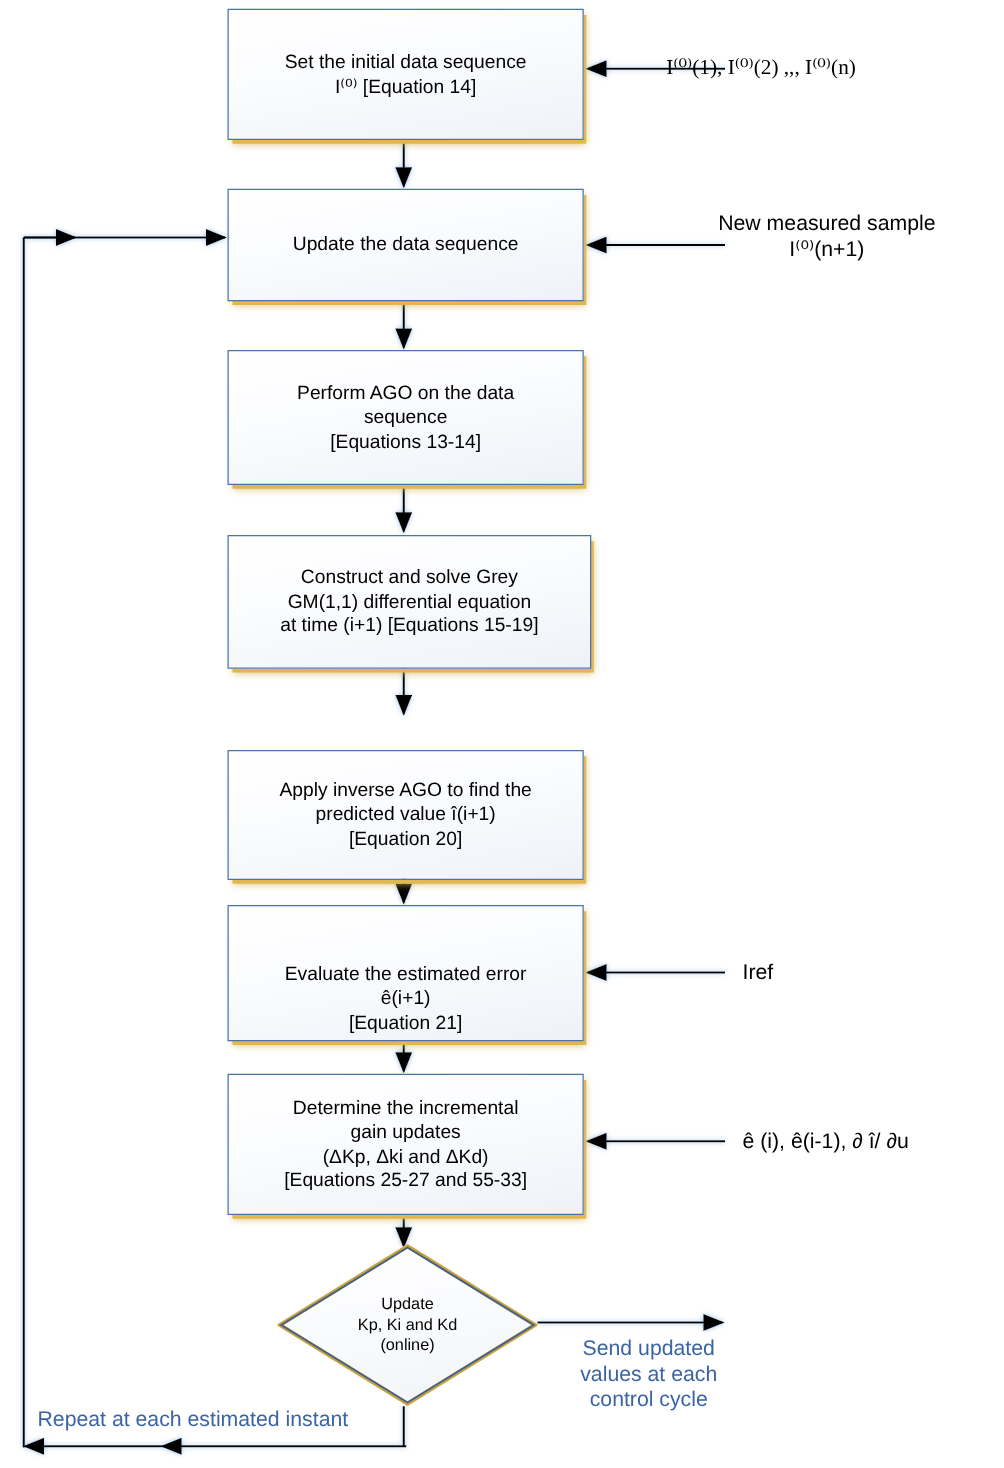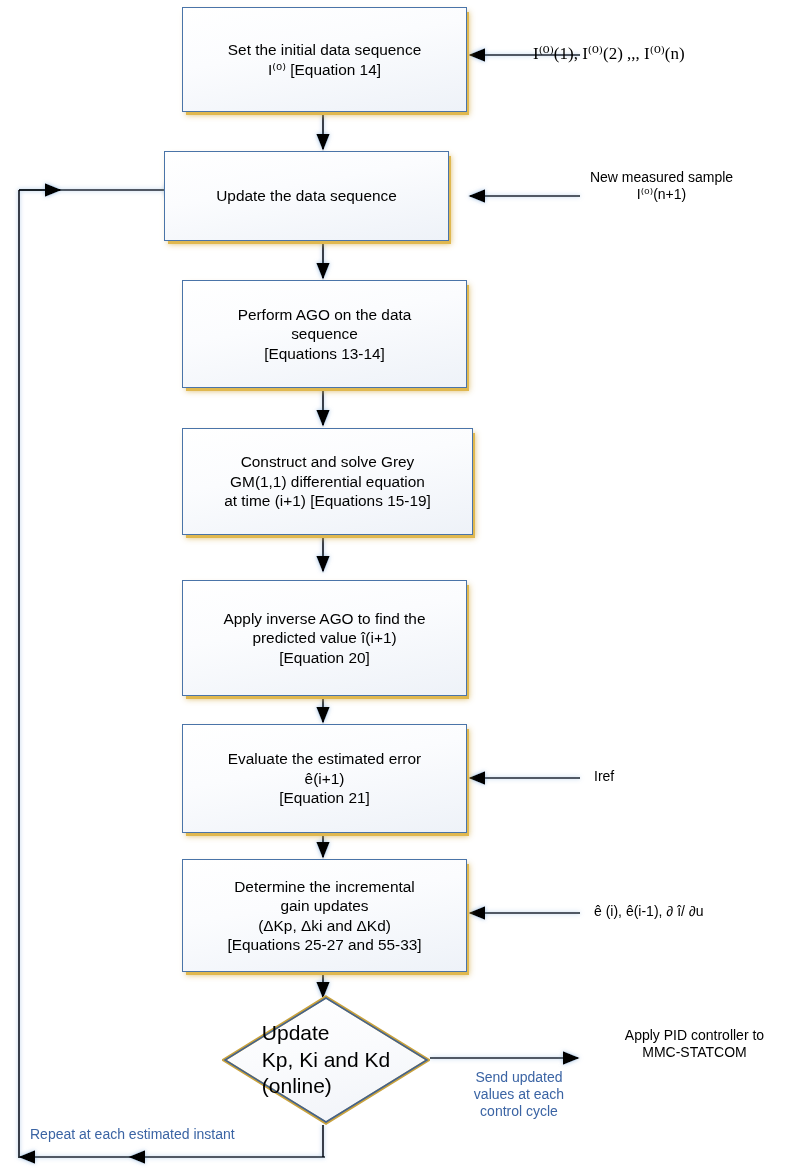--- a/index.html
+++ b/index.html
@@ -29,25 +29,25 @@
   }
   .diamond .shape{
     position:absolute;inset:0;
     background:linear-gradient(170deg,#ffffff 0%,#fafbfd 45%,#f0f3f8 100%);
     clip-path:polygon(50% 0,100% 50%,50% 100%,0 50%);
     filter:drop-shadow(2px 3px 1px rgba(214,178,85,.95));
   }
   .diamond svg{position:absolute;left:0;top:0;width:208px;height:130px;}
   .diamond .dtxt{
     position:absolute;inset:0;display:flex;align-items:center;justify-content:center;
-    font-size:21px;line-height:1.28;white-space:pre-line;
+    text-align:center;font-size:13px;line-height:1.28;white-space:pre-line;
   }
 
   .annot{
-    position:absolute;font-size:14px;line-height:1.22;white-space:pre-line;
+    position:absolute;font-size:17px;line-height:1.22;white-space:pre-line;
     text-align:center;color:#000;
   }
   .annot.serif{font-family:"Liberation Serif","DejaVu Serif",serif;font-size:17px;}
   .annot.blue{color:#3b64a4;}
   .annot.left{text-align:left;}
 </style>
 </head>
 <body>
 
 <div id="canvas">
@@ -86,43 +86,43 @@
       <line x1="19" y1="190" x2="60" y2="190" marker-end="url(#arr)"></line>
       <line x1="19" y1="190" x2="180" y2="190" marker-end="url(#arr)"></line>
     </g>
   </svg>
 
   <div class="node" style="left:182px;top:7px;width:285px;height:105px;">
     <span class="txt">Set the initial data sequence
 I⁽⁰⁾   [Equation 14]</span>
   </div>
 
-  <div class="node" style="left:164px;top:151px;width:285px;height:90px;">
+  <div class="node" style="left:182px;top:151px;width:285px;height:90px;">
     <span class="txt">Update the data sequence</span>
   </div>
 
   <div class="node" style="left:182px;top:280px;width:285px;height:108px;">
     <span class="txt">Perform AGO on the data
 sequence
 [Equations 13-14]</span>
   </div>
 
   <div class="node" style="left:182px;top:428px;width:291px;height:107px;">
     <span class="txt">Construct and solve Grey
 GM(1,1) differential equation
 at time (i+1) [Equations 15-19]</span>
   </div>
 
-  <div class="node" style="left:182px;top:580px;width:285px;height:116px;">
+  <div class="node" style="left:182px;top:600px;width:285px;height:104px;">
     <span class="txt">Apply inverse AGO to find the
 predicted value î(i+1)
 [Equation 20]</span>
   </div>
 
-  <div class="node" style="left:182px;top:724px;width:285px;height:109px;">
+  <div class="node" style="left:182px;top:724px;width:285px;height:109px;align-items:flex-end;">
     <span class="txt">Evaluate the estimated error
 ê(i+1)
 [Equation 21]</span>
   </div>
 
   <div class="node" style="left:182px;top:859px;width:285px;height:113px;">
     <span class="txt">Determine the incremental
 gain updates
 (ΔKp, Δki and ΔKd)
 [Equations 25-27 and 55-33]</span>
@@ -141,22 +141,20 @@
 
   <div class="annot serif left" style="left:533px;top:44px;width:270px;">I⁽⁰⁾(1), I⁽⁰⁾(2) ,,, I⁽⁰⁾(n)</div>
 
   <div class="annot" style="left:520px;top:169px;width:283px;">New measured sample
 I⁽⁰⁾(n+1)</div>
 
   <div class="annot left" style="left:594px;top:768px;width:120px;">Iref</div>
 
   <div class="annot left" style="left:594px;top:903px;width:209px;">ê (i), ê(i-1), ∂ î/ ∂u</div>
 
-  <div class="annot" style="left:586px;top:1027px;width:217px;">Apply PID controller to
-MMC-STATCOM</div>
 
   <div class="annot blue" style="left:444px;top:1069px;width:150px;">Send updated
 values at each
 control cycle</div>
 
   <div class="annot blue left" style="left:30px;top:1126px;width:330px;">Repeat at each estimated instant</div>
 
 </div>
 
 </body></html>

